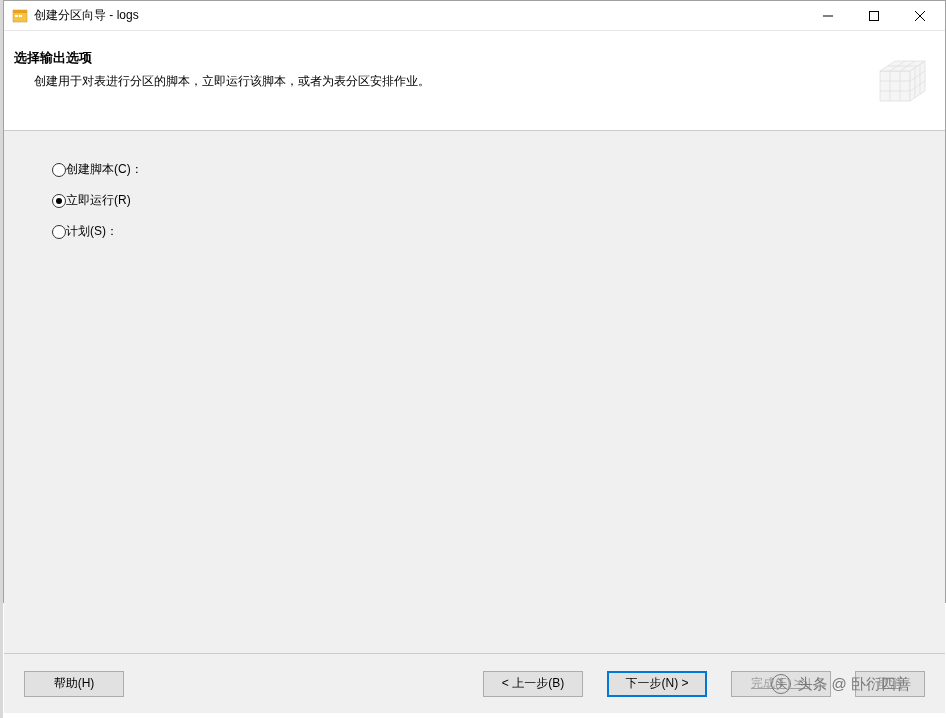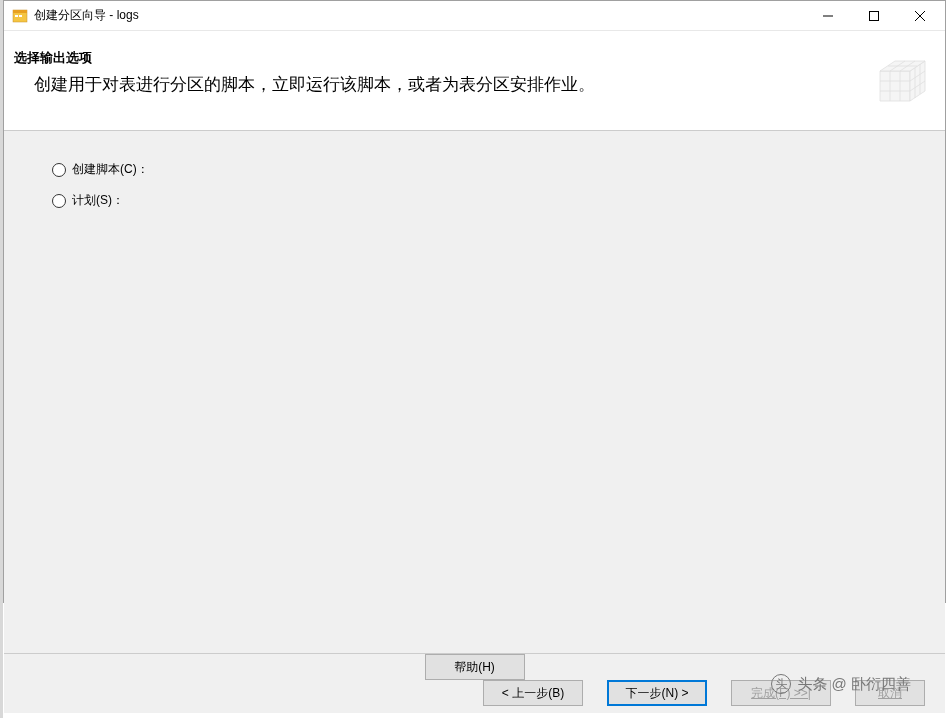--- a/index.html
+++ b/index.html
@@ -64,21 +64,21 @@
       height: 100px;
       border-bottom: 1px solid #ccc;
     }
     .header-title {
       font-size: 13px;
       font-weight: bold;
       color: #000;
       margin-bottom: 6px;
     }
     .header-subtitle {
-      font-size: 17px;
+      font-size: 12px;
       color: #000;
       margin-left: 20px;
     }
     .header-graphic {
       position: absolute;
       right: 10px;
       top: 20px;
       width: 65px;
       height: 70px;
       opacity: 0.4;
@@ -89,21 +89,20 @@
       padding: 30px 48px;
     }
     .radio-group {
       display: flex;
       flex-direction: column;
       gap: 14px;
     }
     .radio-item {
       display: flex;
       align-items: center;
-      gap: 6px;
       cursor: pointer;
     }
     .radio-circle {
       width: 14px;
       height: 14px;
       border: 1px solid #333;
       border-radius: 50%;
       display: flex;
       align-items: center;
       justify-content: center;
@@ -120,21 +119,20 @@
       font-size: 12px;
       color: #000;
     }
     .footer {
       background: #f0f0f0;
       height: 60px;
       border-top: 1px solid #ccc;
       display: flex;
       align-items: center;
       padding: 0 20px;
-      flex-direction: column;
     }
     .btn {
       height: 26px;
       min-width: 100px;
       background: #e1e1e1;
       border: 1px solid #adadad;
       font-size: 12px;
       font-family: inherit;
       cursor: pointer;
       display: inline-flex;
@@ -250,20 +248,24 @@
     </div>
   </div>
 
   <div class="content-area">
     <div class="radio-group">
       <label class="radio-item">
         <span class="radio-circle"></span>
         <span class="radio-label">创建脚本(C)：</span>
       </label>
       <label class="radio-item">
+        <span class="radio-circle checked"></span>
+        <span class="radio-label">立即运行(R)</span>
+      </label>
+      <label class="radio-item">
         <span class="radio-circle"></span>
         <span class="radio-label">计划(S)：</span>
       </label>
     </div>
   </div>
 
   <div class="footer">
     <div class="footer-left">
       <button class="btn">帮助(H)</button>
     </div>

